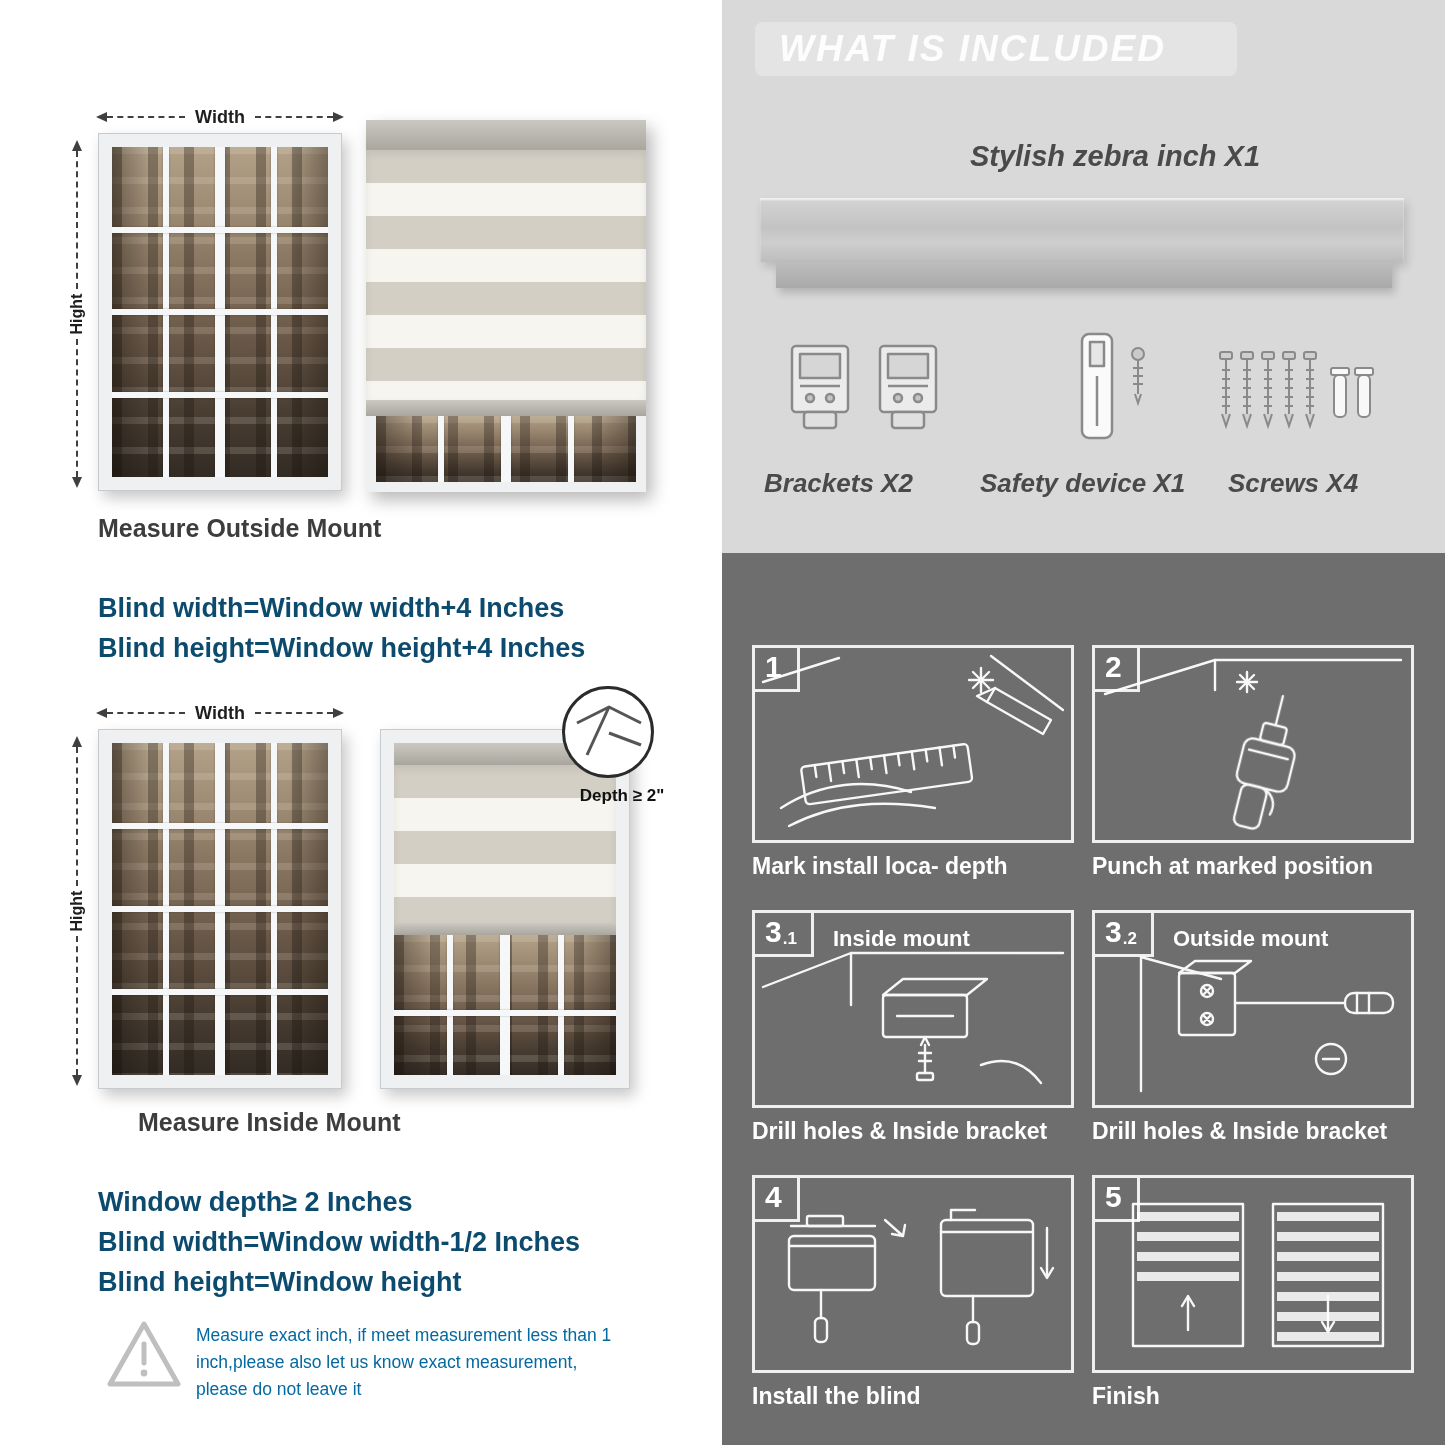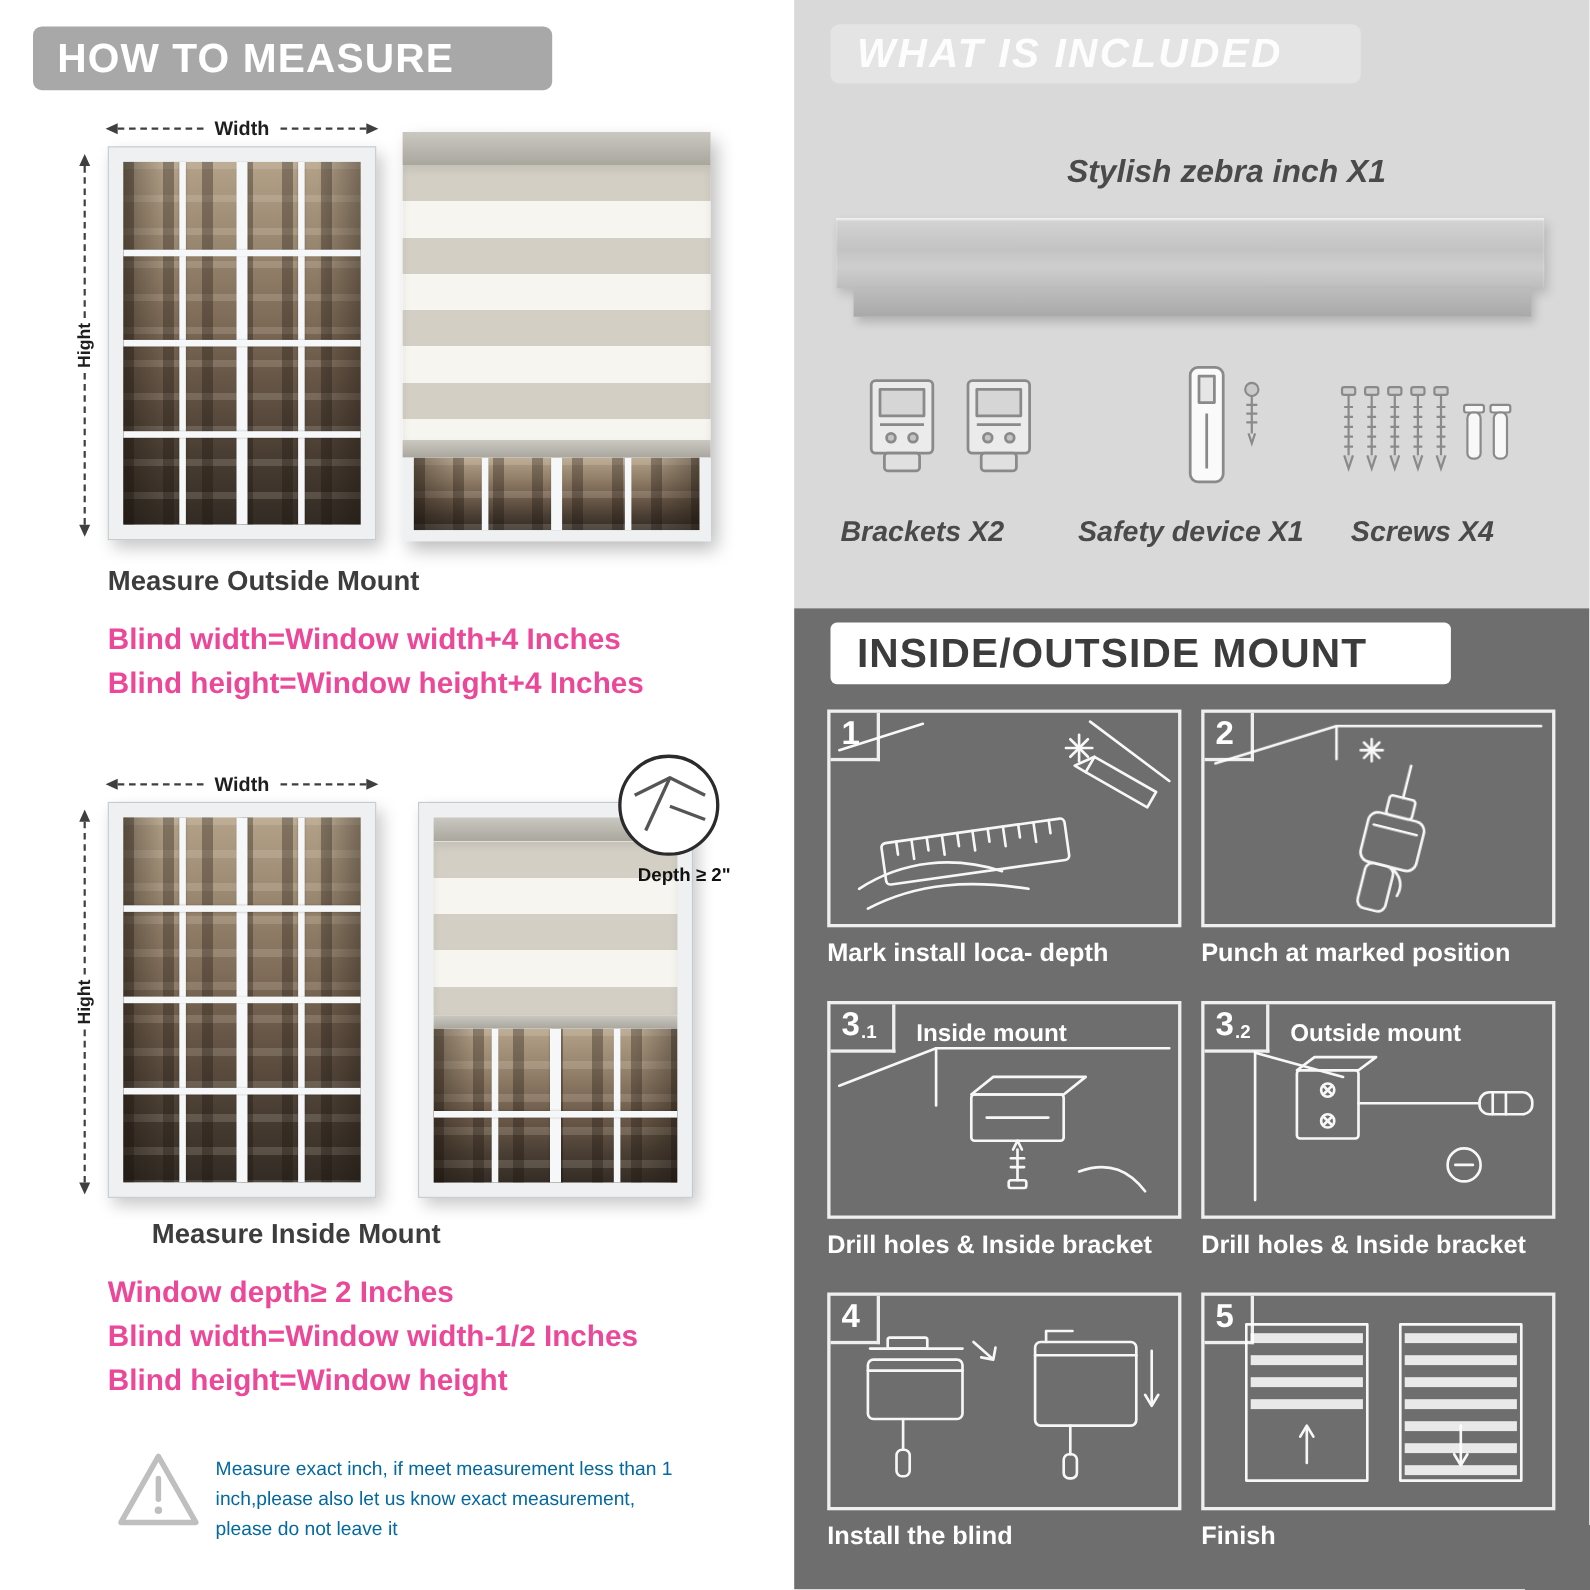--- a/index.html
+++ b/index.html
@@ -5,21 +5,21 @@
   *{margin:0;padding:0;box-sizing:border-box;}
   html,body{width:1445px;height:1445px;}
   body{position:relative;background:#fff;font-family:"Liberation Sans",sans-serif;overflow:hidden;}
 
   
   .left-col{position:absolute;left:0;top:0;width:722px;height:1445px;background:#fff;}
   .howto-badge{position:absolute;left:30px;top:24px;width:472px;height:58px;background:#a8a8a8;
     border-radius:8px;color:#fff;font-size:37px;font-weight:bold;letter-spacing:1px;
     line-height:58px;padding-left:22px;}
   .section-title{position:absolute;color:#3d3d3d;font-size:25px;font-weight:bold;}
-  .formula{position:absolute;color:#ec4899;font-size:27px;font-weight:bold;}
+  .formula{position:absolute;color:#0c4a6e;font-size:27px;font-weight:bold;margin-top:27px;}
 
   
   .dim-h{position:absolute;display:flex;align-items:center;height:14px;}
   .dim-v{position:absolute;display:flex;flex-direction:column;align-items:center;width:14px;}
   .dseg{flex:1;border-top:2px dashed #3f3f3f;height:0;}
   .vseg{flex:1;border-left:2px dashed #3f3f3f;width:0;}
   .ah{width:0;height:0;}
   .ah.l{border-top:5px solid transparent;border-bottom:5px solid transparent;border-right:11px solid #3f3f3f;}
   .ah.r{border-top:5px solid transparent;border-bottom:5px solid transparent;border-left:11px solid #3f3f3f;}
   .ah.u{border-left:5px solid transparent;border-right:5px solid transparent;border-bottom:11px solid #3f3f3f;}
@@ -87,23 +87,20 @@
   .step-num small{font-size:17px;font-weight:bold;margin-left:1px;}
   .step-title{position:absolute;left:78px;top:13px;color:#fff;font-size:22px;font-weight:bold;}
   .panel svg{position:absolute;inset:0;width:100%;height:100%;}
   .step-caption{margin-top:10px;color:#fff;font-size:23px;font-weight:bold;}
 </style>
 </head>
 <body>
 
 <section class="left-col">
 
-  <div class="howto-badge">
-    <span>HOW TO MEASURE</span>
-  </div>
 
   <div class="dim-h" style="left:96px;top:110px;width:248px;">
     <i class="ah l"></i>
     <i class="dseg"></i>
     <span class="dlabel">Width</span>
     <i class="dseg"></i>
     <i class="ah r"></i>
   </div>
 
   <div class="dim-v" style="left:70px;top:140px;height:348px;">
@@ -281,23 +278,20 @@
       <use href="#anchor" x="126"></use>
       <use href="#anchor" x="150"></use>
     </svg>
 
     <span class="inc-label" style="left:42px;width:210px;">Brackets X2</span>
     <span class="inc-label" style="left:258px;width:250px;">Safety device X1</span>
     <span class="inc-label" style="left:506px;width:170px;">Screws X4</span>
   </div>
 
   <div class="dark-sec">
-    <div class="mount-badge">
-      <span>INSIDE/OUTSIDE MOUNT</span>
-    </div>
 
     <div class="steps-grid">
 
       <div class="step">
         <div class="panel">
           <span class="step-num">
               <b>1</b>
               <small></small>
             </span>
           <svg viewBox="0 0 316 192">

